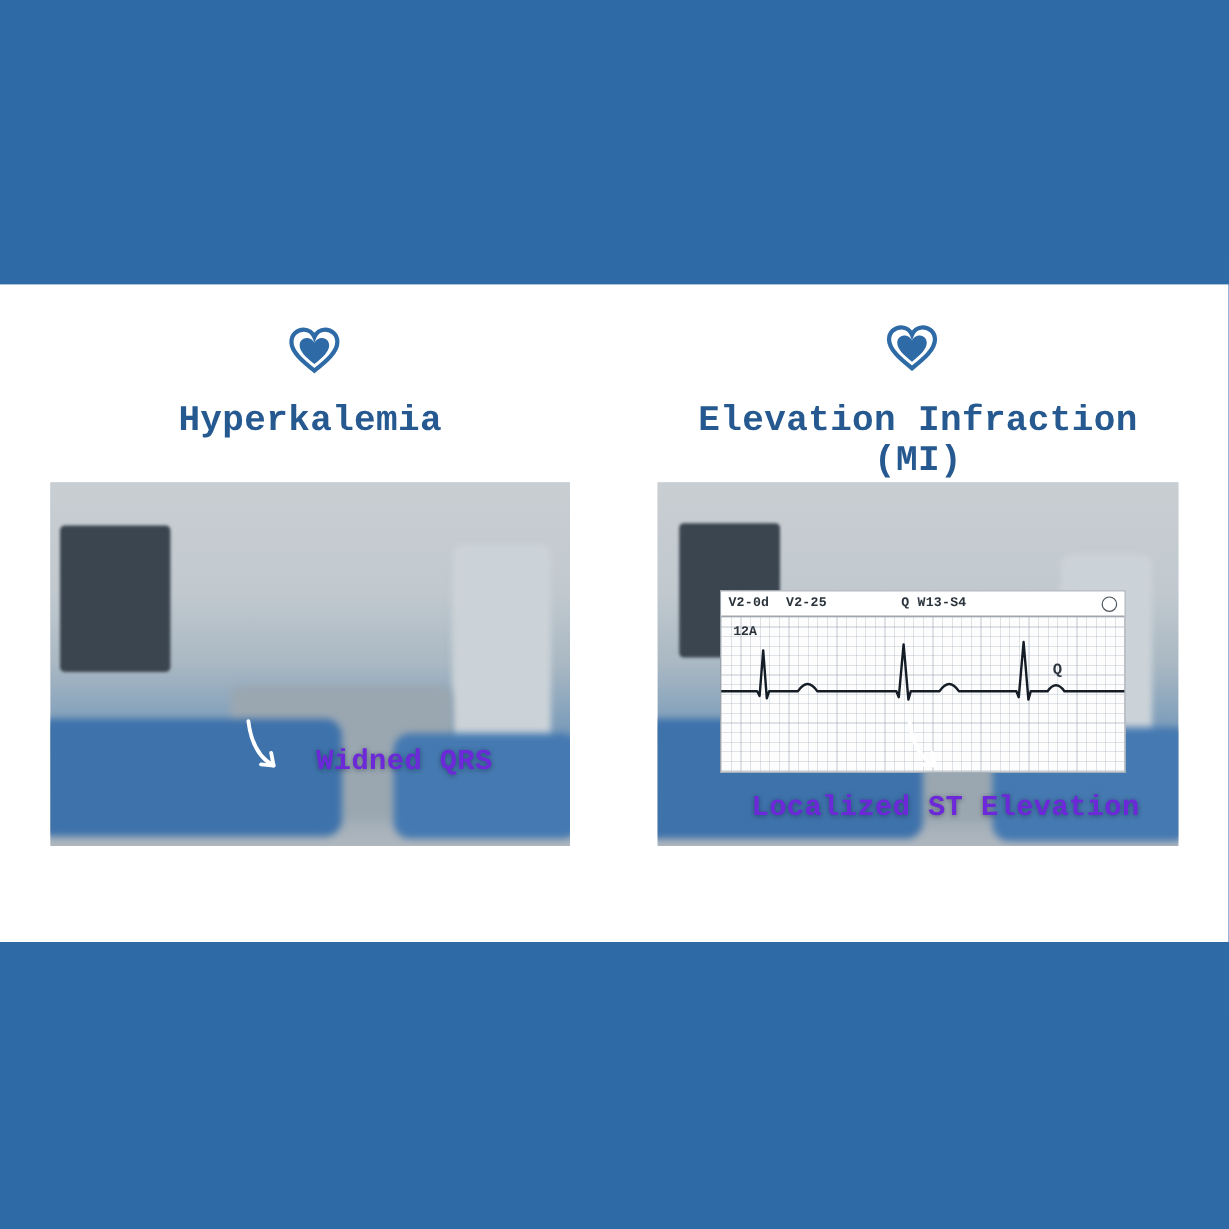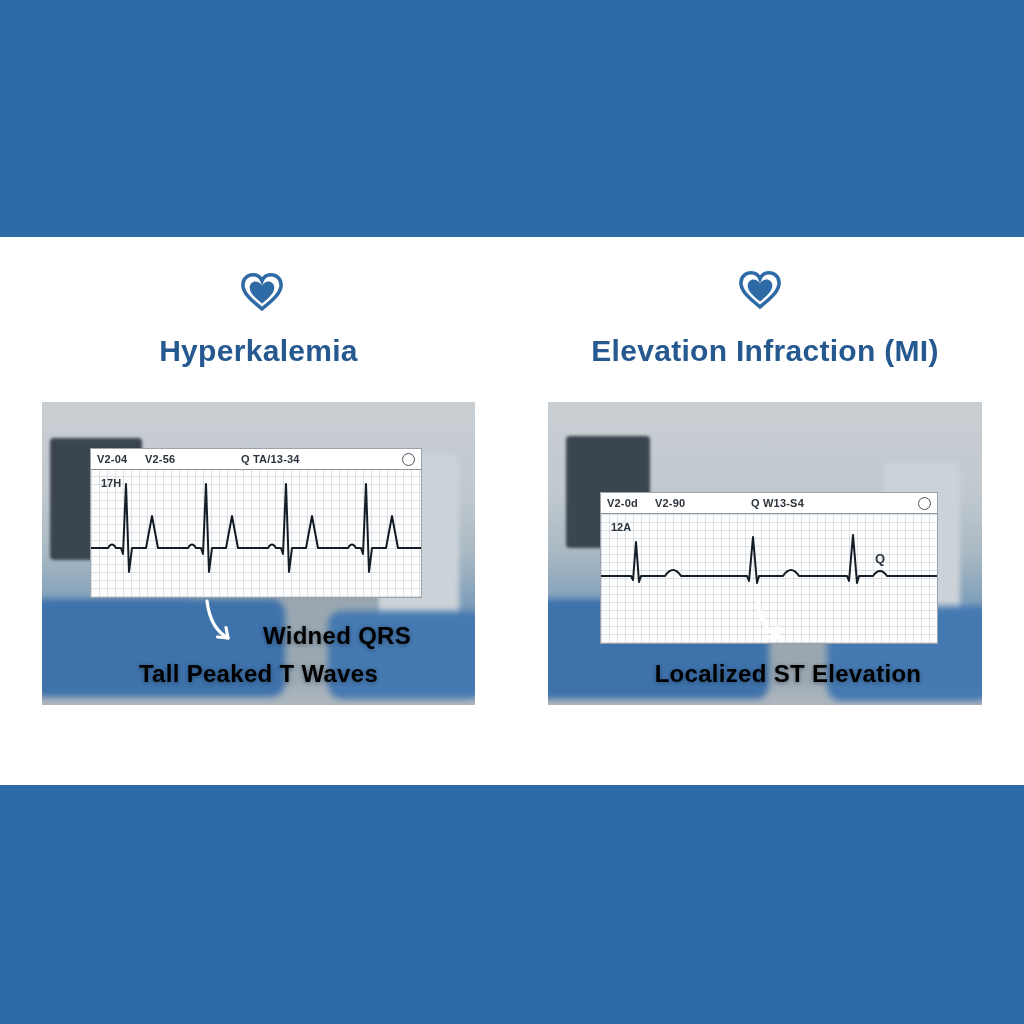--- a/index.html
+++ b/index.html
@@ -1,17 +1,17 @@
 <!DOCTYPE html>
 <html><head>
 <meta charset="utf-8">
 <style>
   html,body{margin:0;padding:0;background:#2e6ba6;}
   .canvas{position:relative;width:1024px;height:1024px;background:#2e6ba6;overflow:hidden;
-          font-family:Liberation Sans, sans-serif;}
+          font-family:Liberation Mono, monospace;}
   .band-white{position:absolute;left:0;top:237px;width:1024px;height:548px;background:#ffffff;}
 
   .panel{position:absolute;}
   .heart{position:absolute;}
   .title{position:absolute;margin:0;text-align:center;color:#25598f;font-size:30px;font-weight:700;letter-spacing:.3px;}
 
   .photo{position:absolute;overflow:hidden;background:#b7c1c9;}
   .scene{position:absolute;inset:0;}
   .scene div{position:absolute;}
   .ph-base{inset:0;background:linear-gradient(180deg,#c9ced2 0%,#c1c9cf 30%,#a9b8c3 50%,#7b9cba 68%,#8fa0ae 82%,#afb7be 100%);}
@@ -27,21 +27,21 @@
            repeating-linear-gradient(90deg, rgba(150,165,180,.30) 0 1px, transparent 1px 8px);}
   .strip-header{position:absolute;left:0;top:0;right:0;height:20px;background:#ffffff;border-bottom:1px solid #8a929a;}
   .strip-header span{position:absolute;top:4px;font-size:11px;color:#2b333c;font-weight:700;letter-spacing:.2px;}
   .lb1{left:6px;} .lb2{left:54px;} .lb3{left:150px;}
   .rec-circle{position:absolute;right:6px;top:4px;width:11px;height:11px;border:1.6px solid #4a525b;border-radius:50%;background:#fff;}
   .corner-label{position:absolute;left:10px;top:28px;font-size:11px;font-weight:700;color:#2b333c;}
   .inline-label{position:absolute;right:52px;top:58px;font-size:13px;font-weight:700;color:#2b333c;}
   .trace{position:absolute;left:0;top:21px;}
 
   .arrow{position:absolute;}
-  .ann{position:absolute;color:#000000;font-size:24px;font-weight:600;text-align:center;
+  .ann{position:absolute;color:#6d28d9;font-size:24px;font-weight:600;text-align:center;
        text-shadow:0 1px 4px rgba(10,25,40,.45);letter-spacing:.3px;}
 </style>
 </head>
 <body>
 
 <div class="canvas">
   <div class="band-white"></div>
 
   <section class="panel">
     <div class="heart" style="left:240px;top:272px;">
@@ -55,39 +55,26 @@
     <div class="photo" style="left:42px;top:402px;width:433px;height:303px;">
       <div class="scene">
         <div class="ph-base"></div>
         <div class="ph-monitor"></div>
         <div class="ph-machine"></div>
         <div class="ph-equip"></div>
         <div class="ph-bed"></div>
         <div class="ph-bed2"></div>
       </div>
 
-      <div class="strip" style="left:48px;top:46px;width:330px;height:148px;">
-        <div class="strip-header">
-          <span class="lb1">V2-04</span>
-          <span class="lb2">V2-56</span>
-          <span class="lb3">Q TA/13-34</span>
-          <span class="rec-circle"></span>
-        </div>
-        <span class="corner-label">17H</span>
-        <svg class="trace" width="330" height="126" viewBox="0 0 330 126">
-          <path d="M0,78 H17 q4,-7 8,0 H30 l2,6 l3,-70 l3,88 l3,-24 H55 l6,-32 l6,32 H97 q4,-7 8,0 H110 l2,6 l3,-70 l3,88 l3,-24 H135 l6,-32 l6,32 H177 q4,-7 8,0 H190 l2,6 l3,-70 l3,88 l3,-24 H215 l6,-32 l6,32 H257 q4,-7 8,0 H270 l2,6 l3,-70 l3,88 l3,-24 H295 l6,-32 l6,32 H330" fill="none" stroke="#141c26" stroke-width="2" stroke-linejoin="round" stroke-linecap="round"></path>
-        </svg>
-      </div>
 
       <svg class="arrow" style="left:160px;top:196px;" width="34" height="50" viewBox="0 0 34 50">
         <path d="M5 3 C 7 20, 13 33, 26 40" fill="none" stroke="#ffffff" stroke-width="3.2" stroke-linecap="round"></path>
         <path d="M26 40 L15.5 39 M26 40 L24 29.5" fill="none" stroke="#ffffff" stroke-width="3.2" stroke-linecap="round"></path>
       </svg>
       <div class="ann" style="left:185px;top:220px;width:220px;">Widned QRS</div>
-      <div class="ann" style="left:0;top:258px;width:433px;">Tall Peaked T Waves</div>
     </div>
   </section>
 
   <section class="panel">
     <div class="heart" style="left:738px;top:270px;">
       <svg viewBox="0 0 32 30" width="44" height="41">
         <path d="M16 27 C 8.5 21, 2 15.5, 2 9.5 C 2 5, 5.5 2, 9.5 2 C 12.5 2, 15 4, 16 6.5 C 17 4, 19.5 2, 22.5 2 C 26.5 2, 30 5, 30 9.5 C 30 15.5, 23.5 21, 16 27 Z" fill="none" stroke="#2e6ba6" stroke-width="2.6"></path>
         <path d="M16 23 C 11 19, 7 15.5, 7 11.5 C 7 8.8, 9 7, 11.3 7 C 13 7, 15.3 8.2, 16 10 C 16.7 8.2, 19 7, 20.7 7 C 23 7, 25 8.8, 25 11.5 C 25 15.5, 21 19, 16 23 Z" fill="#2e6ba6"></path>
       </svg>
     </div>
@@ -99,21 +86,21 @@
         <div class="ph-monitor" style="left:18px;top:34px;width:84px;height:112px;"></div>
         <div class="ph-machine" style="right:22px;top:60px;width:76px;height:180px;"></div>
         <div class="ph-equip" style="left:140px;bottom:20px;width:190px;height:115px;"></div>
         <div class="ph-bed" style="left:-14px;bottom:6px;width:235px;height:100px;"></div>
         <div class="ph-bed2" style="right:-10px;bottom:4px;width:165px;height:95px;"></div>
       </div>
 
       <div class="strip" style="left:52px;top:46px;width:336px;height:150px;margin-top:44px;">
         <div class="strip-header">
           <span class="lb1">V2-0d</span>
-          <span class="lb2">V2-90</span>
+          <span class="lb2">V2-25</span>
           <span class="lb3">Q W13-S4</span>
           <span class="rec-circle"></span>
         </div>
         <span class="corner-label">12A</span>
         <span class="inline-label">Q</span>
         <svg class="trace" width="336" height="128" viewBox="0 0 336 128">
           <path d="M0,62 H30 l2,4 l3,-38 l3,40 l2,-6 H64 q8,-12 16,0 H146 l2,5 l4,-44 l4,46 l2,-7 H182 q8,-12 16,0 H246 l2,5 l4,-46 l4,48 l2,-7 H272 q7,-10 14,0 H336" fill="none" stroke="#141c26" stroke-width="2" stroke-linejoin="round" stroke-linecap="round"></path>
         </svg>
       </div>
 

